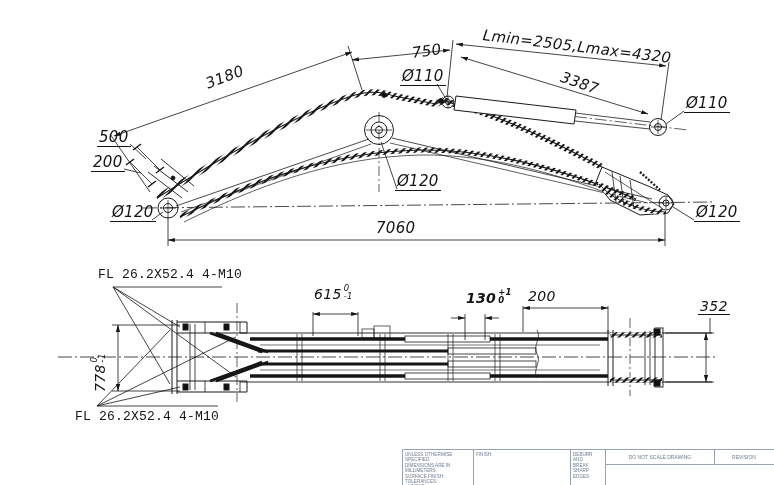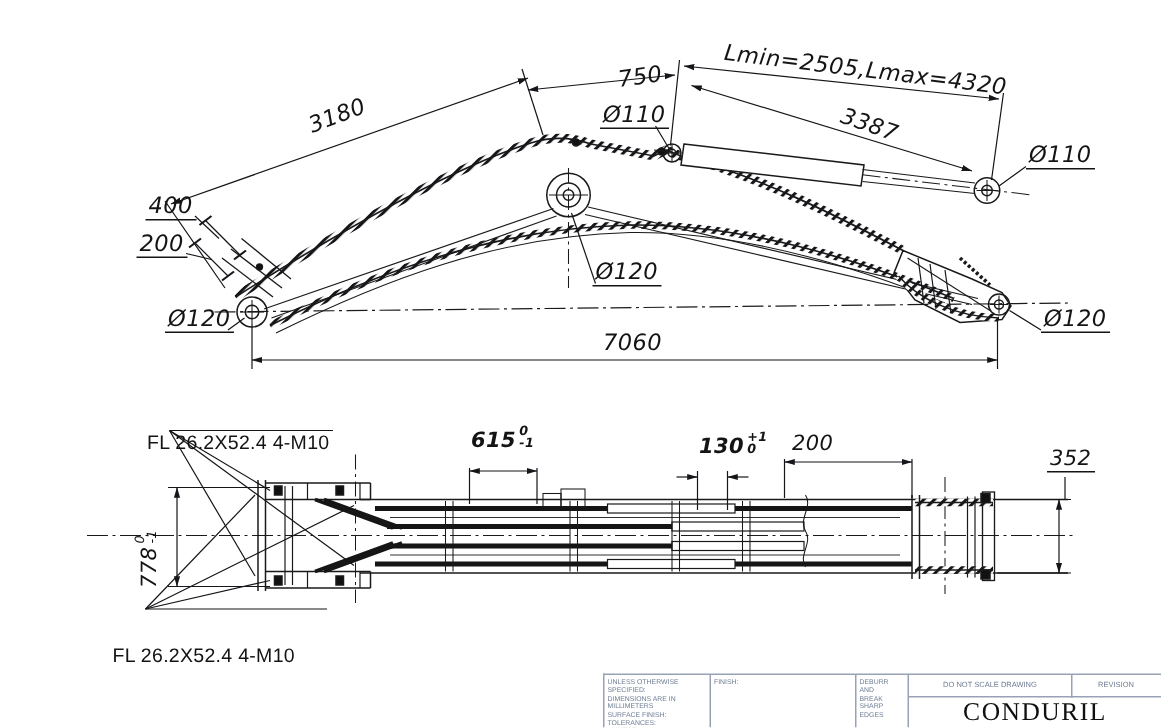--- a/index.html
+++ b/index.html
@@ -3,21 +3,21 @@
 <meta charset="utf-8">
 <style>
   html,body{margin:0;padding:0;background:#fff;}
   #stage{position:relative;width:774px;height:485px;background:#fff;overflow:hidden;
          font-family:"DejaVu Sans",sans-serif;}
   #art{position:absolute;left:0;top:0;}
   .lbl{position:absolute;font:italic 15px "DejaVu Sans",sans-serif;color:#141414;
        white-space:nowrap;letter-spacing:.3px;}
   .lbl.sm{font-size:14px;}
   .lbl.u{border-bottom:1.2px solid #141414;padding:0 2px 0 2px;}
-  .lbl.upright{font-style:normal;font-size:13px;letter-spacing:.2px;font-family:Liberation Sans, sans-serif;margin-top:20px;}
+  .lbl.upright{font-style:normal;font-size:13px;letter-spacing:.2px;font-family:Liberation Mono, monospace;}
   .tolwrap{display:inline-flex;flex-direction:column;vertical-align:top;line-height:8px;
            font-size:8.5px;font-style:italic;margin-left:2px;margin-top:-2px;}
   .tolwrap i{font-style:italic;display:block;height:8px;}
   
   #tblock{position:absolute;left:402px;top:449px;width:371px;height:36px;
           border-top:1px solid #98a2b4;border-left:1px solid #98a2b4;
           color:#6e7d94;font-family:"Liberation Sans",sans-serif;}
   .tb-cell{position:absolute;box-sizing:border-box;border-right:1px solid #98a2b4;height:36px;top:0;}
   .tb-notes{left:0;width:71px;padding:2px 2px;font-size:4.6px;line-height:5.4px;}
   .tb-notes div:nth-child(5),.tb-notes div:nth-child(6){padding-left:3px;}
@@ -266,31 +266,31 @@
     <line x1="710" y1="318" x2="710" y2="333"></line>
   </g>
 </svg>
 
   <span class="lbl" style="left:205px;top:68px;transform:rotate(-21deg);">3180</span>
   <span class="lbl" style="left:412px;top:42px;transform:rotate(-8deg);">750</span>
   <span class="lbl" style="left:484px;top:26px;transform:rotate(7deg);transform-origin:0 0;">Lmin=2505,Lmax=4320</span>
   <span class="lbl" style="left:560px;top:74px;transform:rotate(19deg);">3387</span>
   <span class="lbl u" style="left:400px;top:67px;">Ø110</span>
   <span class="lbl u" style="left:684px;top:94px;">Ø110</span>
-  <span class="lbl u" style="left:97px;top:128px;">400</span>
+  <span class="lbl u" style="left:97px;top:128px;">500</span>
   <span class="lbl u" style="left:91px;top:153px;text-align:center;">200</span>
   <span class="lbl u" style="left:110px;top:203px;">Ø120</span>
   <span class="lbl u" style="left:395px;top:172px;">Ø120</span>
   <span class="lbl u" style="left:694px;top:203px;">Ø120</span>
-  <span class="lbl" style="left:402px;top:219px;">7060</span>
+  <span class="lbl" style="left:376px;top:219px;">7060</span>
 
   <span class="lbl upright" style="left:98px;top:267px;">FL 26.2X52.4  4-M10</span>
   <span class="lbl upright" style="left:75px;top:409px;">FL 26.2X52.4  4-M10</span>
 
-  <span class="lbl sm" style="left:314px;top:286px;font-weight:bold;">
+  <span class="lbl sm" style="left:314px;top:286px;">
     <span>615</span><span class="tolwrap">
         <i>0</i>
         <i>-1</i>
       </span>
   </span>
   <span class="lbl sm" style="left:466px;top:290px;font-weight:bold;">
     <span>130</span><span class="tolwrap">
         <i>+1</i>
         <i>0</i>
       </span>
@@ -315,16 +315,15 @@
     </div>
     <div class="tb-cell tb-finish">FINISH:</div>
     <div class="tb-cell tb-deburr">
       <div>DEBURR AND</div>
       <div>BREAK SHARP</div>
       <div>EDGES</div>
     </div>
     <div class="tb-cell tb-right">
       <div class="tb-dns">DO NOT SCALE DRAWING</div>
       <div class="tb-rev">REVISION</div>
-      <div class="tb-company">CONDURIL</div>
     </div>
   </div>
 </div>
 
 </body></html>

